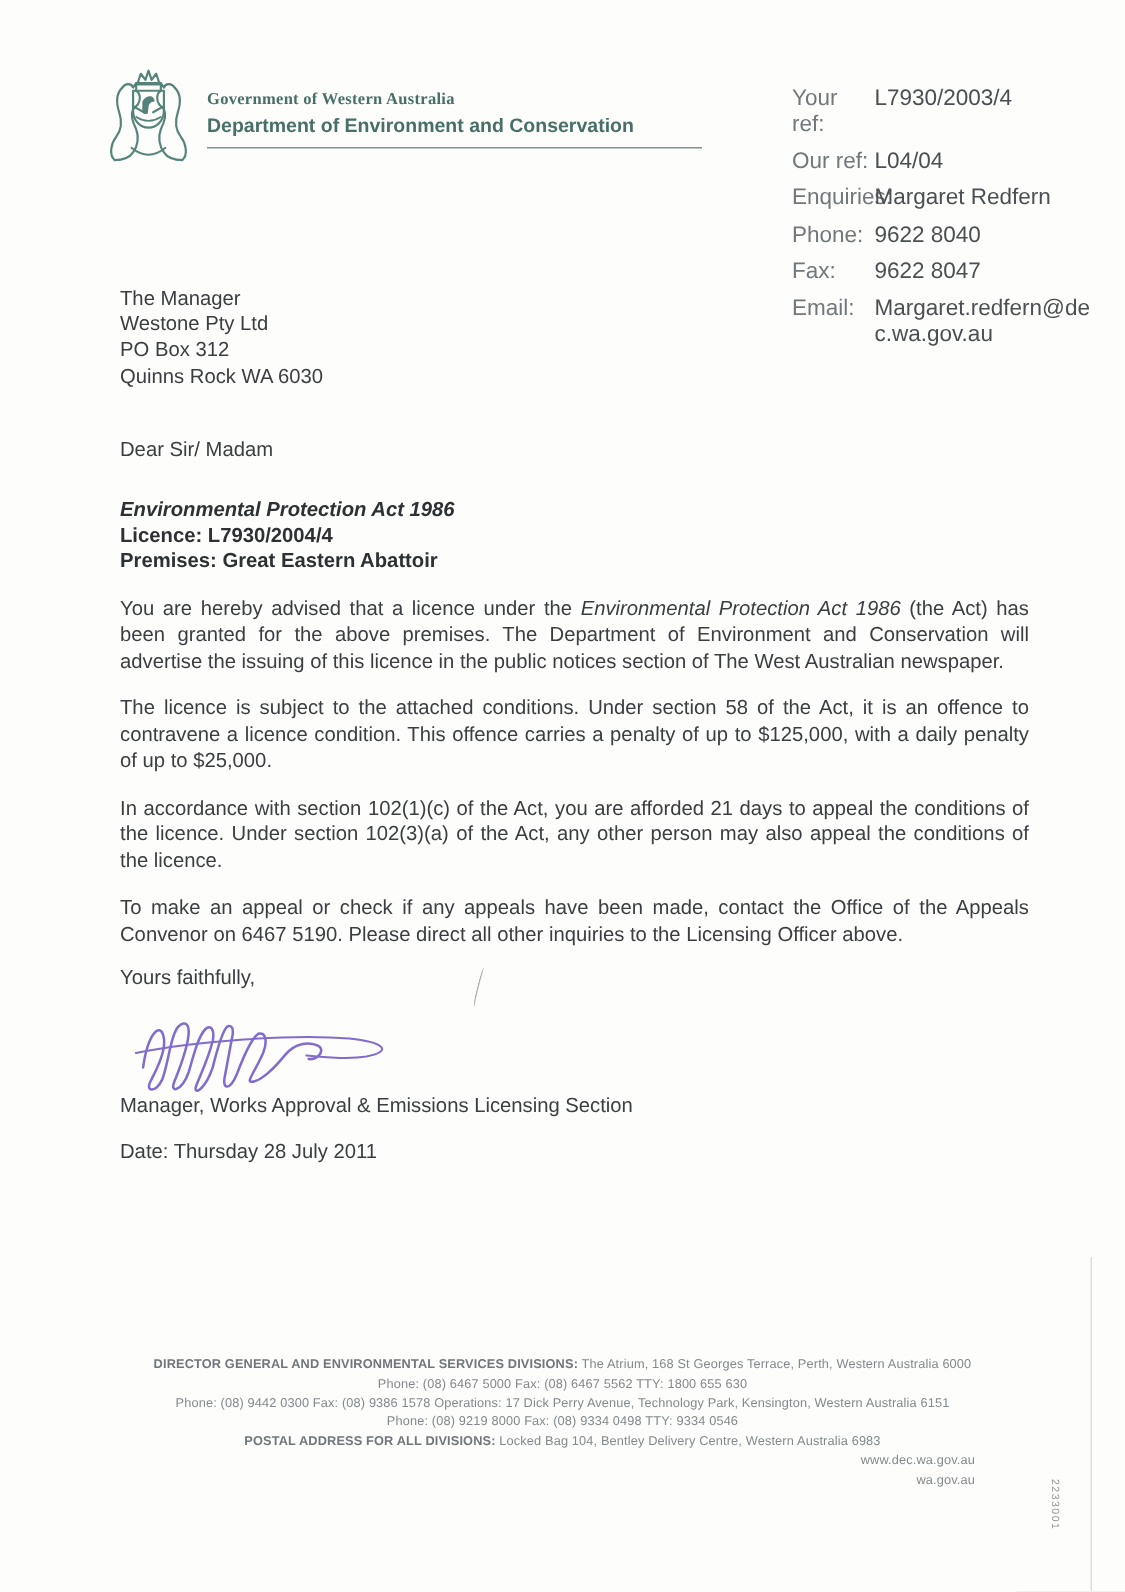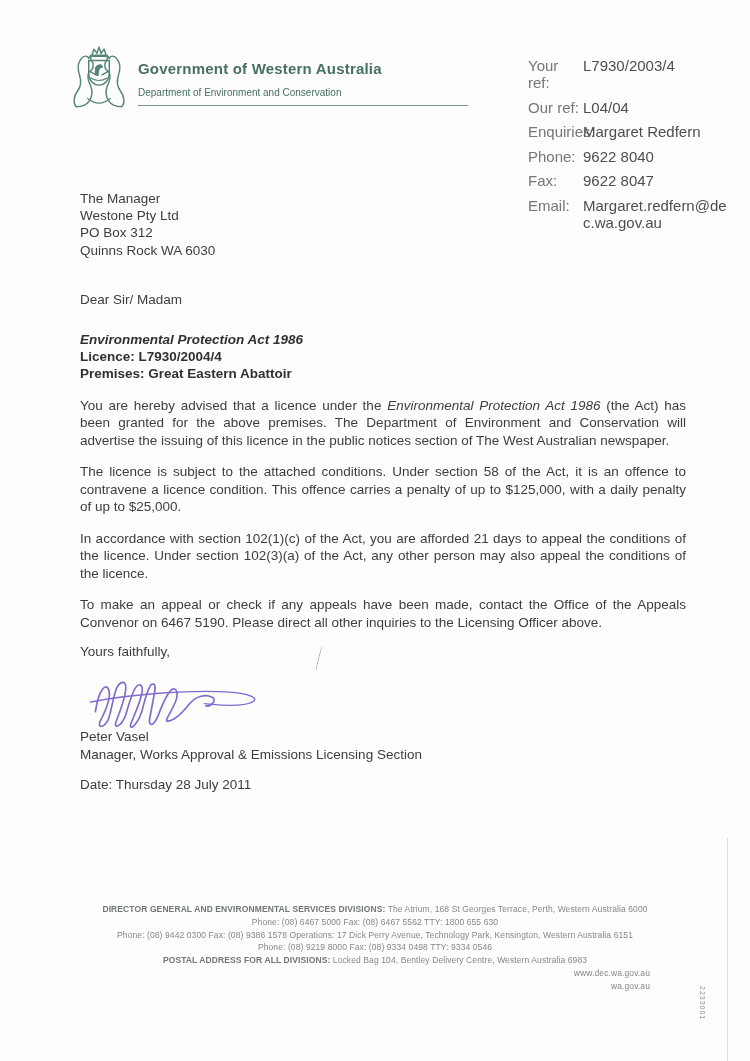--- a/index.html
+++ b/index.html
@@ -10,22 +10,22 @@
     background:#fdfdfc;
     overflow:hidden;
     font-family:"Liberation Sans", sans-serif;
     color:#3b3e40;
   }
 
   
   .crest{position:absolute;left:62px;top:44px;width:74px;height:72px;}
   .agency{position:absolute;left:138px;top:60px;width:330px;color:#486f67;
     border-bottom:1.5px solid #7e958f;padding-bottom:7px;}
-  .agency .gov{font-size:15px;font-weight:600;letter-spacing:.2px;}
-  .agency .dept{font-size:10px;font-weight:400;margin-top:10px;}
+  .agency .gov{font-size:11px;font-weight:600;letter-spacing:.2px;font-family:Liberation Serif, serif;}
+  .agency .dept{font-size:13px;font-weight:700;margin-top:4px;}
 
   .refs{position:absolute;left:528px;top:57px;width:205px;font-size:15px;}
   .ref-row{display:grid;grid-template-columns:55px 1fr;margin-bottom:7.5px;}
   .ref-label{color:#72777a;}
   .ref-value{color:#4b4f51;word-break:break-all;}
 
   
   .content{position:absolute;left:80px;top:190px;width:606px;font-size:13.5px;line-height:17.2px;}
   .recipient div{white-space:nowrap;}
   .salutation{margin:32px 0 0 0;}
@@ -135,21 +135,20 @@
 
     <p class="valediction">Yours faithfully,</p>
 
     <div class="sig-wrap">
       <svg width="230" height="72" viewBox="0 0 230 90" fill="none" stroke="#7257C8" stroke-width="2.1" stroke-linecap="round" stroke-linejoin="round" opacity="0.88">
         <path d="M8,62 C12,34 22,24 25,36 C28,48 18,66 14,74 C10,82 18,84 24,72 C28,62 30,44 34,34 C38,24 46,22 46,32 C46,44 38,64 34,74 C30,84 40,82 46,66 C50,52 54,36 60,30 C64,26 68,30 66,40 C62,56 54,72 52,78 C50,86 60,80 66,62 C70,46 74,32 78,28 C82,26 84,30 82,38 L76,70 C74,80 80,82 86,68 C92,52 98,38 104,34 C110,32 112,40 108,50 C102,64 94,74 98,74 C106,74 118,62 126,52 C134,42 146,40 154,44 C160,47 154,56 146,55"></path>
         <path d="M2,50 C52,40 132,34 180,38 C207,41 218,48 194,53 C176,56 156,53 144,52" stroke-width="1.7"></path>
       </svg>
     </div>
 
-    <div class="sig-name">Peter Vasel</div>
     <div>Manager, Works Approval &amp; Emissions Licensing Section</div>
 
     <p class="dateline">Date: Thursday 28 July 2011</p>
 
   </main>
 
   <footer class="footer">
     <div><b>DIRECTOR GENERAL AND ENVIRONMENTAL SERVICES DIVISIONS:</b><span> The Atrium, 168 St Georges Terrace, Perth, Western Australia 6000</span></div>
     <div><span>Phone: (08) 6467 5000 Fax: (08) 6467 5562 TTY: 1800 655 630</span></div>
     <div><span>Phone: (08) 9442 0300 Fax: (08) 9386 1578 Operations: 17 Dick Perry Avenue, Technology Park, Kensington, Western Australia 6151</span></div>

